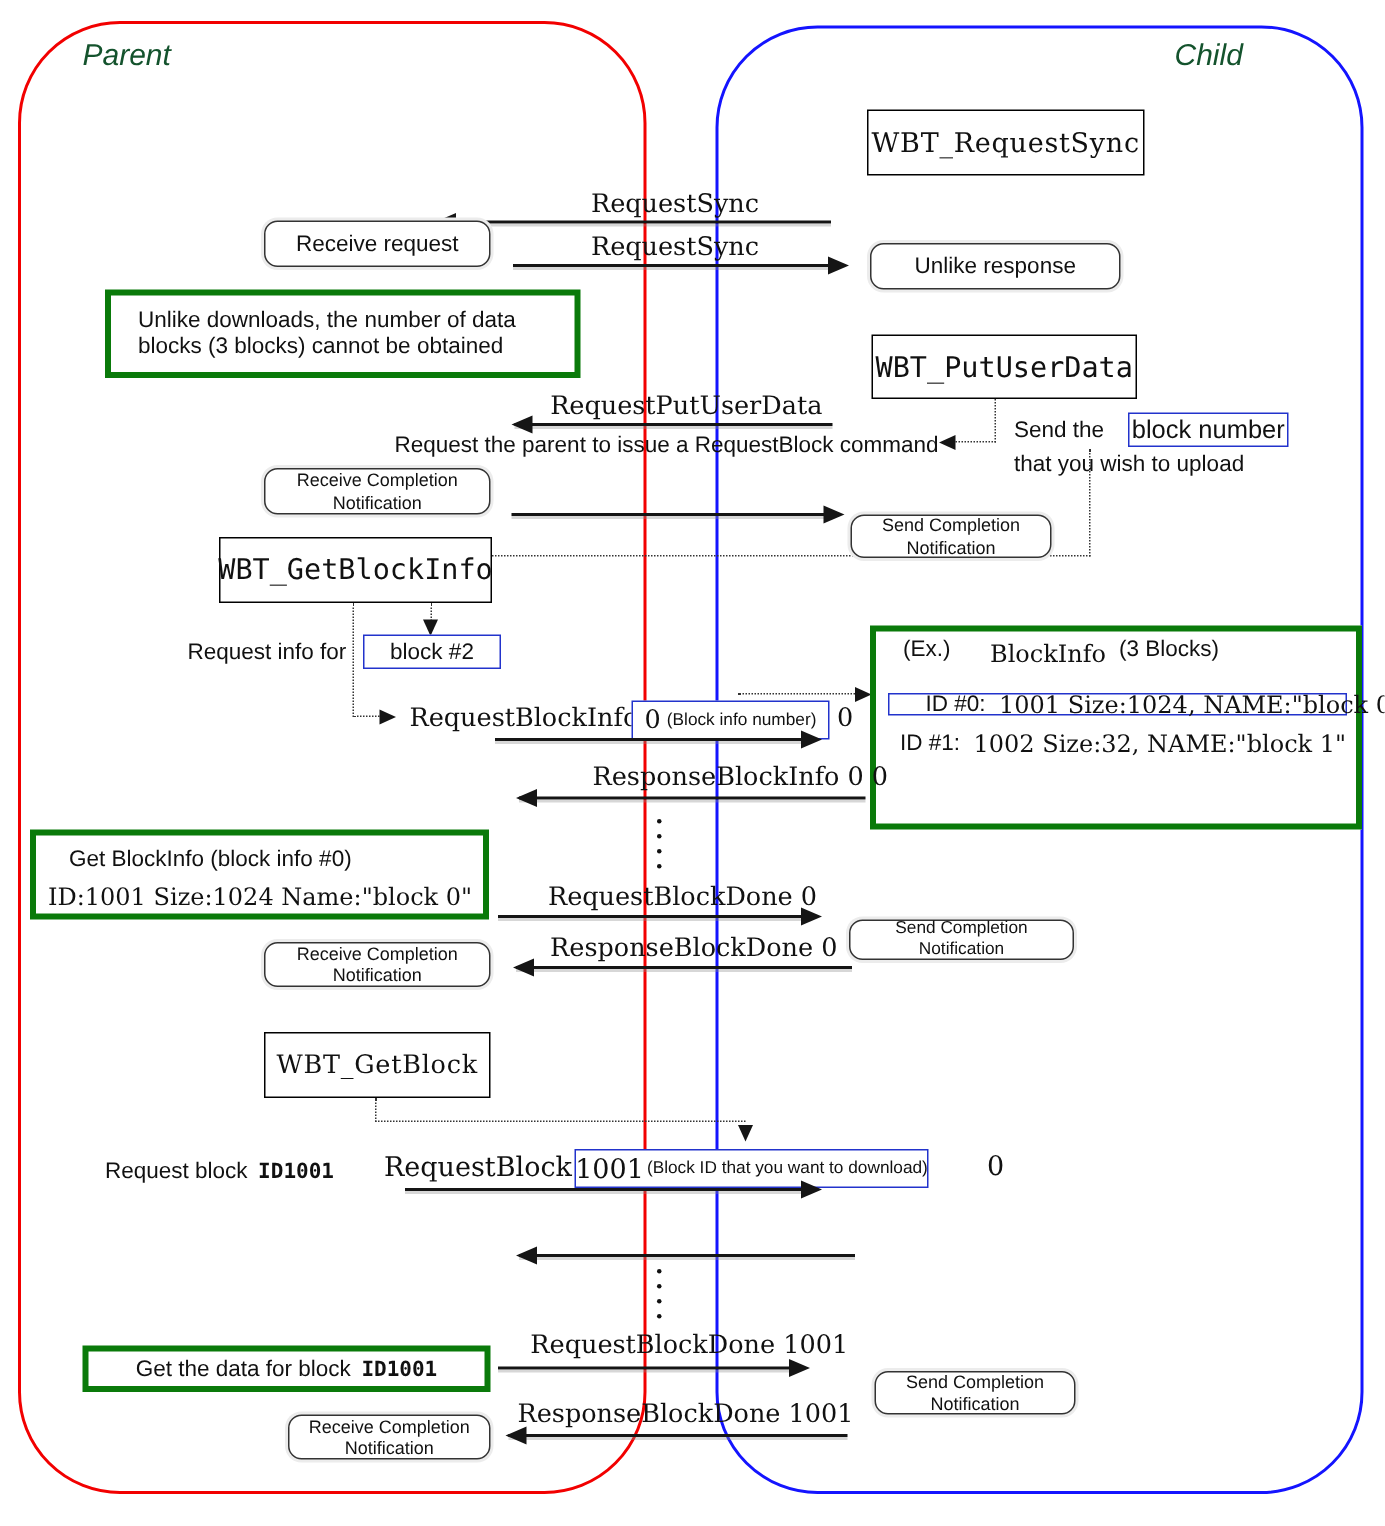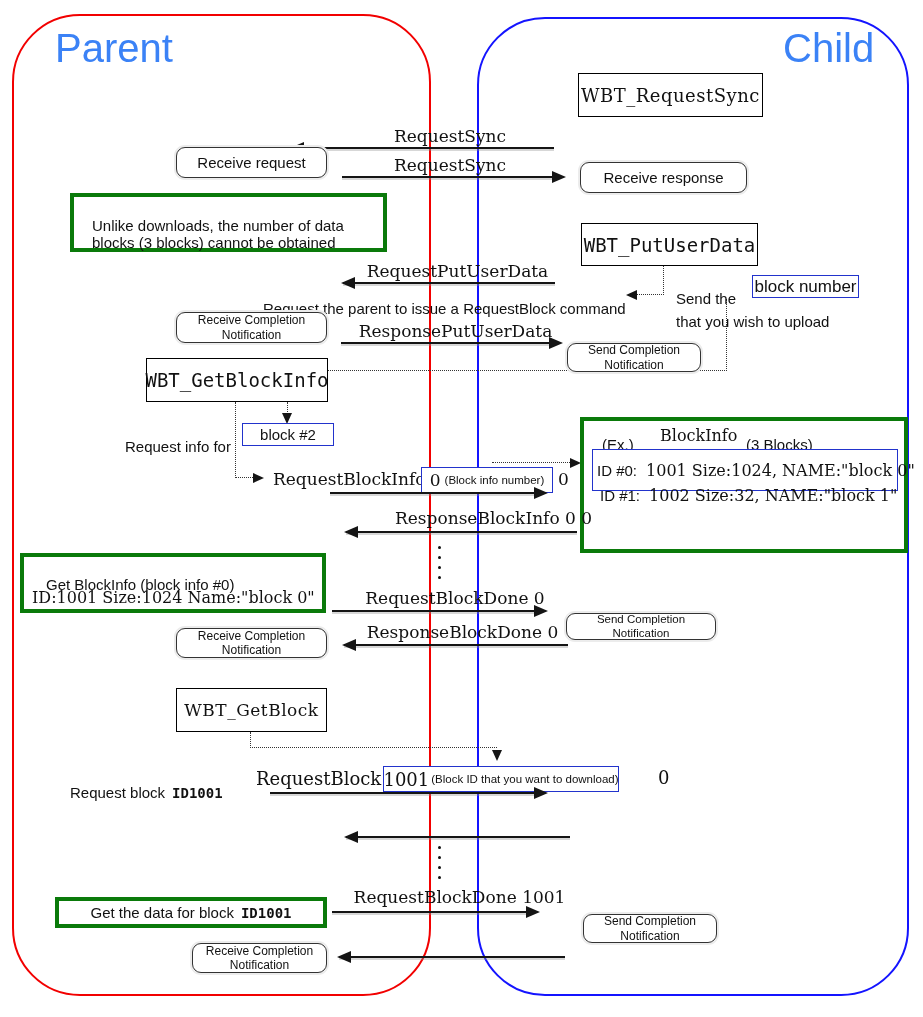--- a/index.html
+++ b/index.html
@@ -2,21 +2,21 @@
 <html><head>
 <meta charset="utf-8">
 <style>
   * { box-sizing: border-box; margin: 0; padding: 0; }
   body { background: #fff; }
   .stage { position: relative; width: 923px; height: 1017px; background: #fff;
            font-family: "Liberation Sans", sans-serif; color: #111; overflow: hidden; }
   .frame { position: absolute; border-radius: 68px; background: transparent; }
   .pframe { border: 2px solid #f20000; }
   .cframe { border: 2px solid #1414ff; }
-  .lane-title { position: absolute; font-size: 40px; color: #3b82f6; white-space: nowrap; }
+  .lane-title { position: absolute; font-size: 20px; color: #14532d; white-space: nowrap; font-style: italic; }
   .pbox { position: absolute; border: 1px solid #000; background: #fff; display: flex;
           align-items: center; justify-content: center; text-align: center; white-space: nowrap; }
   .serifbox { font-family: "DejaVu Serif", serif; font-size: 18px; letter-spacing: .5px; }
   .monobox { font-family: "DejaVu Sans Mono", monospace; font-size: 19px; }
   .rbox { position: absolute; border: 1px solid #333; border-radius: 9px; background: #fff;
           display: flex; align-items: center; justify-content: center; text-align: center;
           font-size: 15px; box-shadow: 0 0 0 2px #ececec; }
   .rbox.small { font-size: 12px; line-height: 1.2; }
   .note { position: absolute; border: 4px solid #0a7a0a; background: #fff; }
   .bluebox { position: absolute; border: 1px solid #2233cc; background: #fff; display: flex;
@@ -29,21 +29,21 @@
   .dh { position: absolute; border-top: 1px dotted #333; }
   .dv { position: absolute; border-left: 1px dotted #333; }
   .ah { position: absolute; width: 0; height: 0; }
   .ah.l { border-top: 6px solid transparent; border-bottom: 6px solid transparent; border-right: 14px solid #151515; }
   .ah.r { border-top: 6px solid transparent; border-bottom: 6px solid transparent; border-left: 14px solid #151515; }
   .ah.d { border-left: 5px solid transparent; border-right: 5px solid transparent; border-top: 11px solid #151515; }
   .ah.sl { border-top: 5px solid transparent; border-bottom: 5px solid transparent; border-right: 11px solid #151515; }
   .ah.sr { border-top: 5px solid transparent; border-bottom: 5px solid transparent; border-left: 11px solid #151515; }
   .dots { position: absolute; display: flex; flex-direction: column; gap: 7px; }
   .dots i { width: 3px; height: 3px; background: #111; border-radius: 50%; }
-  .sans15 { position: absolute; font-size: 15px; white-space: nowrap; margin-top: 12px; }
+  .sans15 { position: absolute; font-size: 15px; white-space: nowrap; }
   .pre { white-space: pre-line; }
   .monob { font-family: "DejaVu Sans Mono", monospace; font-weight: bold; font-size: 14px; white-space: nowrap; }
   .notesm { font-size: 11.5px; white-space: nowrap; }
   .exrow { position: absolute; display: flex; align-items: center; gap: 9px; }
   .exid { font-size: 15px; white-space: nowrap; }
 </style>
 </head>
 <body>
 
 <div class="stage">
@@ -76,39 +76,38 @@
 
   <div class="mlabel" style="left:380px;top:126px;width:140px">RequestSync</div>
   <div class="hline" style="left:292px;top:147px;width:262px"></div>
   <div class="ah l" style="left:290px;top:142px"></div>
 
   <div class="mlabel" style="left:380px;top:155px;width:140px">RequestSync</div>
   <div class="hline" style="left:342px;top:176px;width:212px"></div>
   <div class="ah r" style="left:552px;top:171px"></div>
 
   <div class="rbox" style="left:176px;top:147px;width:151px;height:31px">Receive request</div>
-  <div class="rbox" style="left:580px;top:162px;width:167px;height:31px">Receive response</div>
+  <div class="rbox" style="left:580px;top:162px;width:167px;height:31px">Unlike response</div>
 
   <div class="note" style="left:70px;top:193px;width:317px;height:59px">
     <div class="sans15 pre" style="left:18px;top:8px">Unlike downloads, the number of data
 blocks (3 blocks) cannot be obtained</div>
   </div>
 
   <div class="mlabel" style="left:360px;top:261px;width:195px">RequestPutUserData</div>
   <div class="hline" style="left:343px;top:282px;width:212px"></div>
   <div class="ah l" style="left:341px;top:277px"></div>
   <div class="sans15" style="left:263px;top:288px">Request the parent to issue a RequestBlock command</div>
 
   <div class="sans15" style="left:676px;top:278px">Send the</div>
   <div class="bluebox" style="left:752px;top:275px;width:107px;height:23px;font-size:17px">block number</div>
   <div class="sans15" style="left:676px;top:301px">that you wish to upload</div>
 
   <div class="rbox small" style="left:176px;top:312px;width:151px;height:31px">Receive Completion
 Notification</div>
-  <div class="mlabel" style="left:358px;top:321px;width:195px">ResponsePutUserData</div>
   <div class="hline" style="left:341px;top:342px;width:210px"></div>
   <div class="ah r" style="left:549px;top:337px"></div>
   <div class="rbox small pre" style="left:567px;top:343px;width:134px;height:29px">Send Completion
 Notification</div>
 
   <div class="sans15" style="left:125px;top:426px">Request info for</div>
   <div class="bluebox" style="left:242px;top:423px;width:92px;height:23px;font-size:15px">block #2</div>
 
   <div class="mlabel" style="left:273px;top:469px">RequestBlockInfo</div>
   <div class="bluebox" style="left:421px;top:467px;width:132px;height:26px;gap:4px">
@@ -116,21 +115,21 @@
     <span class="notesm">(Block info number)</span>
   </div>
   <div class="mlabel" style="left:558px;top:469px">0</div>
   <div class="hline" style="left:330px;top:492px;width:206px"></div>
   <div class="ah r" style="left:534px;top:487px"></div>
 
   <div class="note" style="left:580px;top:417px;width:328px;height:136px"></div>
   <div class="sans15" style="left:602px;top:424px">(Ex.)</div>
   <div class="serif16" style="position:absolute;left:660px;top:426px">BlockInfo</div>
   <div class="sans15" style="left:746px;top:424px">(3 Blocks)</div>
-  <div class="bluebox" style="left:592px;top:449px;width:306px;height:42px;gap:9px;justify-content:flex-start;padding-left:4px">
+  <div class="bluebox" style="left:592px;top:462px;width:306px;height:15px;gap:9px;justify-content:flex-start;padding-left:24px">
     <span class="exid">ID #0:</span>
     <span class="serif16">1001 Size:1024, NAME:"block 0"</span>
   </div>
   <div class="exrow" style="left:600px;top:486px">
     <span class="exid">ID #1:</span>
     <span class="serif16">1002 Size:32, NAME:"block 1"</span>
   </div>
 
   <div class="mlabel" style="left:395px;top:508px;width:185px">ResponseBlockInfo 0 0</div>
   <div class="hline" style="left:346px;top:531px;width:231px"></div>
@@ -188,18 +187,19 @@
     <span style="font-size:15px;white-space:nowrap">Get the data for block</span>
     <span class="monob">ID1001</span>
   </div>
 
   <div class="mlabel" style="left:352px;top:887px;width:215px">RequestBlockDone 1001</div>
   <div class="hline" style="left:332px;top:911px;width:196px"></div>
   <div class="ah r" style="left:526px;top:906px"></div>
   <div class="rbox small pre" style="left:583px;top:914px;width:134px;height:29px">Send Completion
 Notification</div>
 
+  <div class="mlabel" style="left:345px;top:933px;width:222px">ResponseBlockDone 1001</div>
   <div class="hline" style="left:339px;top:956px;width:226px"></div>
   <div class="ah l" style="left:337px;top:951px"></div>
   <div class="rbox small pre" style="left:192px;top:943px;width:135px;height:30px">Receive Completion
 Notification</div>
 
 </div>
 
 </body></html>

